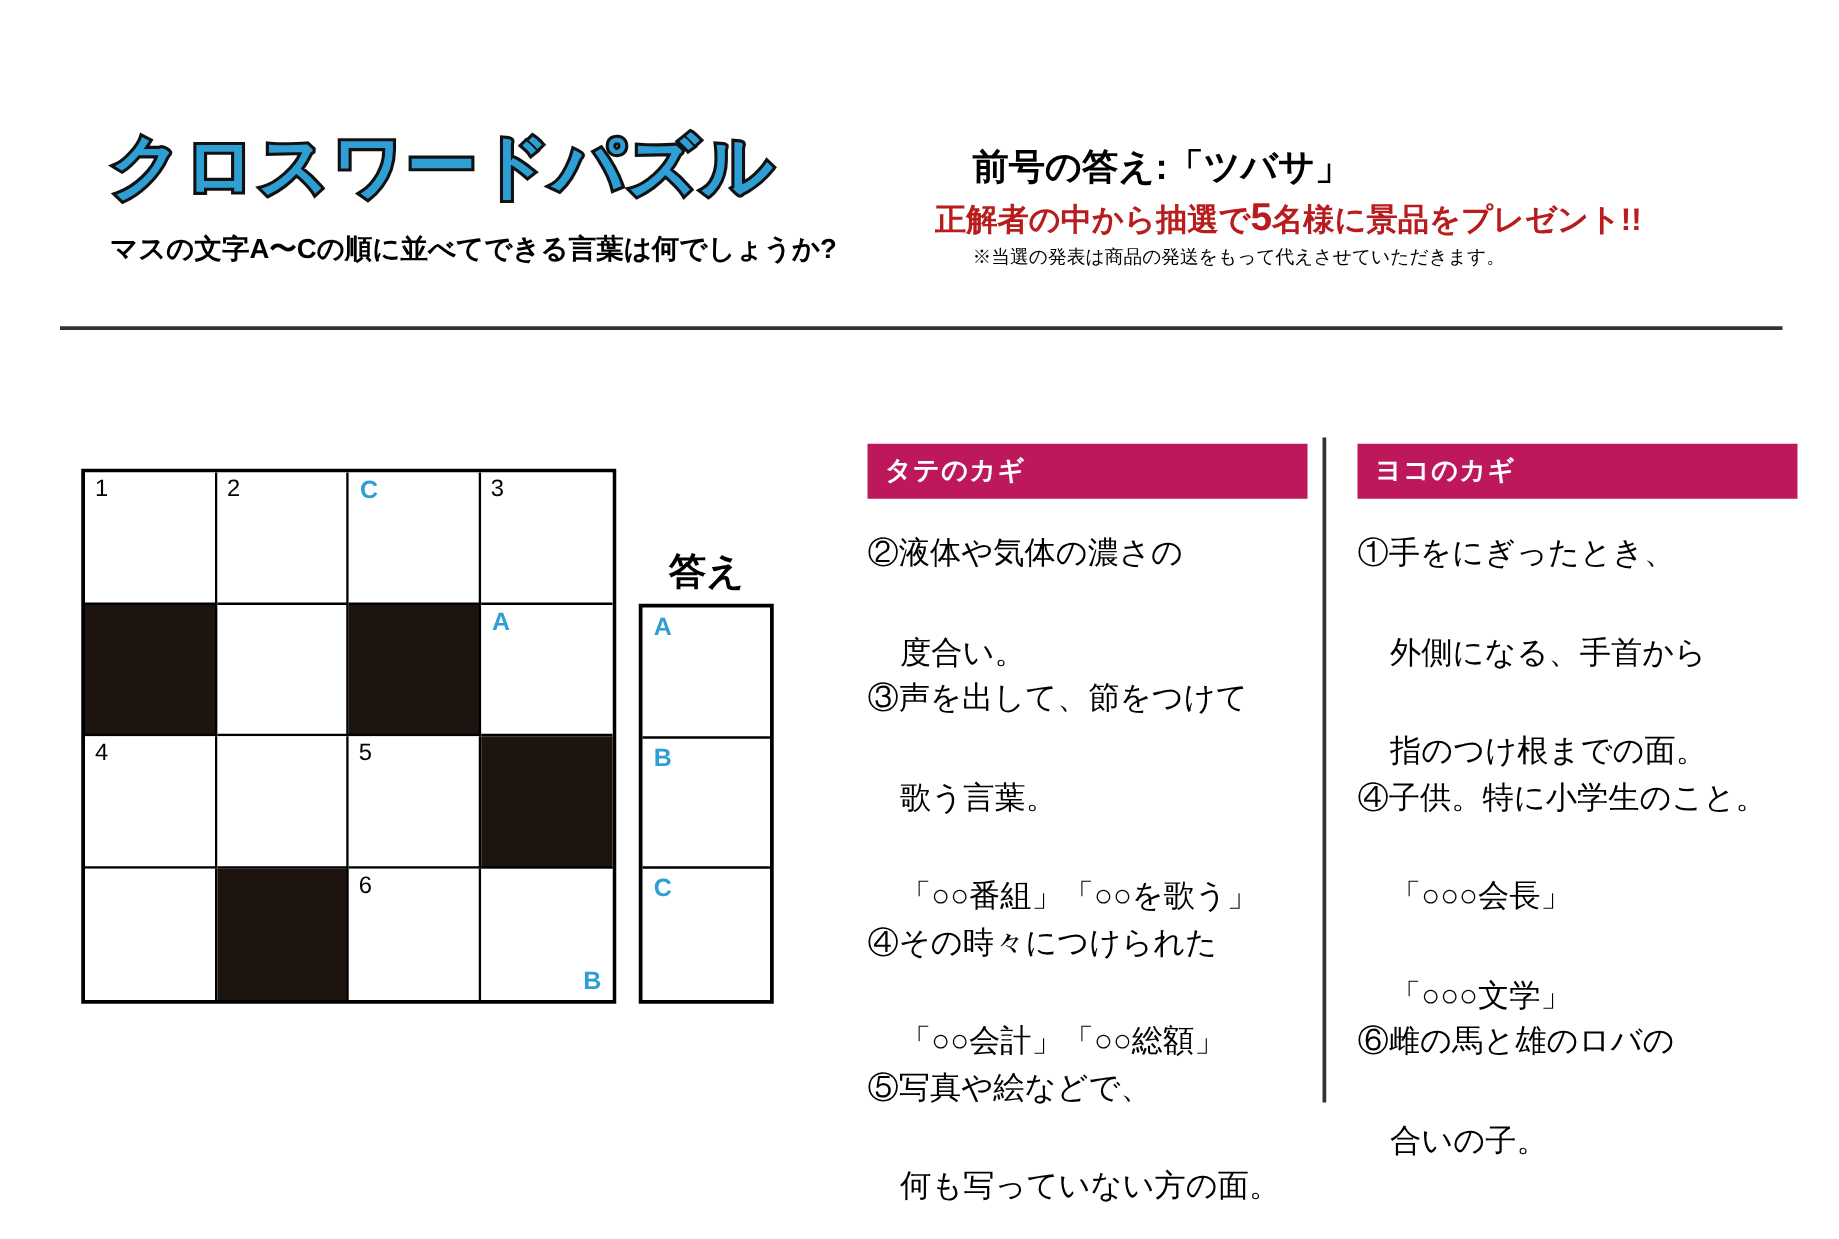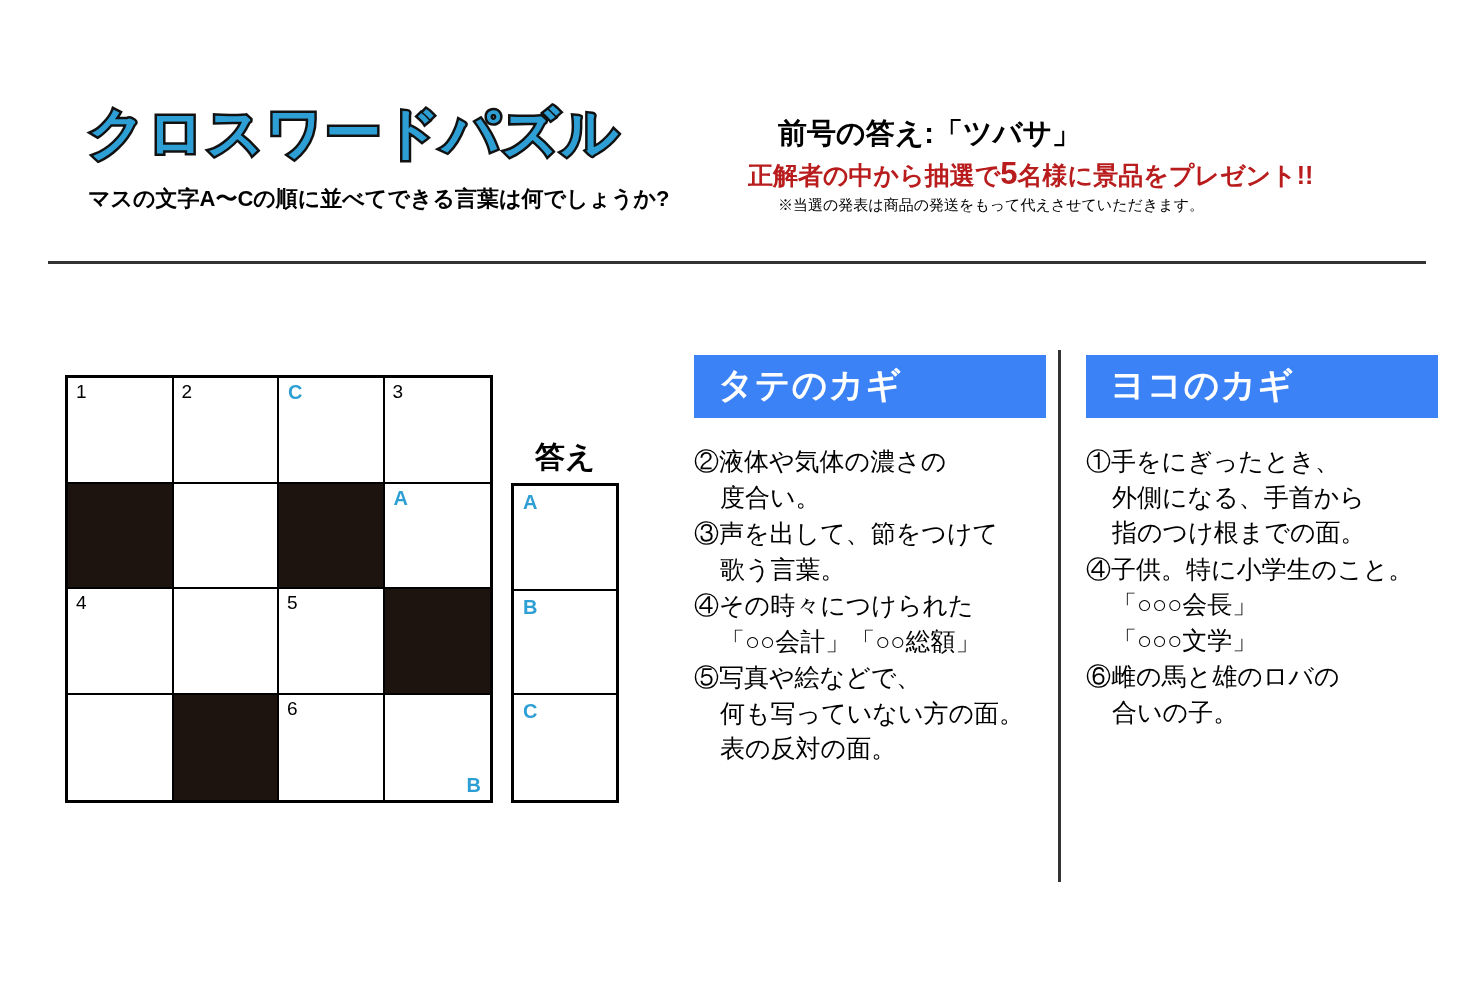--- a/index.html
+++ b/index.html
@@ -150,35 +150,35 @@
     color: #2e9fd4;
     line-height: 1;
   }
 
   
   .clue-col { position: absolute; top: 355px; }
   #clues-down { left: 694px; width: 352px; }
   #clues-across { left: 1086px; width: 352px; }
 
   .clue-head {
-    background: #3b82f6;
+    background: #be185d;
     color: #ffffff;
-    font-size: 35px;
-    font-weight: bold;
-    padding: 7px 14px 9px 24px;
+    font-size: 21px;
+    font-weight: bold;
+    padding: 7px 14px 9px 14px;
     letter-spacing: 1px;
   }
   .clue-list {
     margin-top: 26px;
     font-size: 25px;
     line-height: 1.42;
   }
   .clue-item { margin-bottom: 1px; }
   .clue-line { white-space: nowrap; }
-  .clue-line.indent { padding-left: 26px; }
+  .clue-line.indent { padding-left: 26px; margin-top: 44px; }
 
   #col-divider {
     position: absolute;
     left: 1058px;
     top: 350px;
     width: 3px;
     height: 532px;
     background: #333333;
   }
 </style>
@@ -255,20 +255,21 @@
 <div class="clue-col" id="clues-down">
   <div class="clue-head">タテのカギ</div>
   <div class="clue-list">
     <div class="clue-item">
       <div class="clue-line">②液体や気体の濃さの</div>
       <div class="clue-line indent">度合い。</div>
     </div>
     <div class="clue-item">
       <div class="clue-line">③声を出して、節をつけて</div>
       <div class="clue-line indent">歌う言葉。</div>
+      <div class="clue-line indent">「○○番組」「○○を歌う」</div>
     </div>
     <div class="clue-item">
       <div class="clue-line">④その時々につけられた</div>
       <div class="clue-line indent">「○○会計」「○○総額」</div>
     </div>
     <div class="clue-item">
       <div class="clue-line">⑤写真や絵などで、</div>
       <div class="clue-line indent">何も写っていない方の面。</div>
       <div class="clue-line indent">表の反対の面。</div>
     </div>

